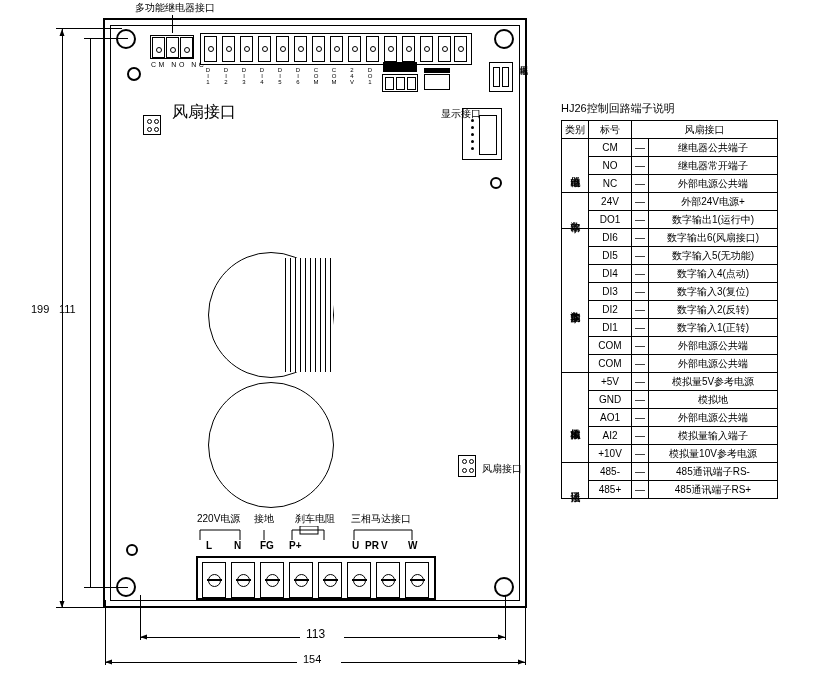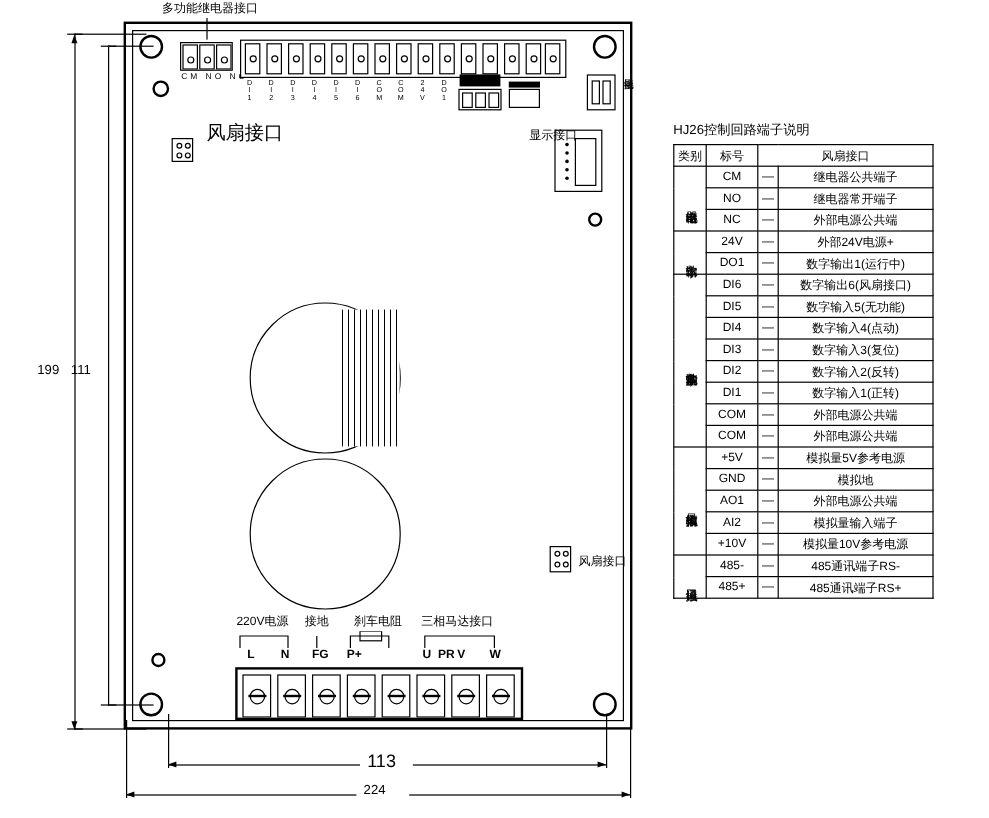--- a/index.html
+++ b/index.html
@@ -205,27 +205,27 @@
 
   <div class="abs dimh" style="left:62px;top:28px;width:60px;"></div>
   <div class="abs dimh" style="left:62px;top:607px;width:60px;"></div>
   <div class="abs dimh" style="left:90px;top:38px;width:38px;"></div>
   <div class="abs dimh" style="left:90px;top:587px;width:38px;"></div>
 
   <div class="abs dimv" style="left:140px;top:595px;height:45px;"></div>
   <div class="abs dimv" style="left:505px;top:595px;height:45px;"></div>
   <div class="abs dimh" style="left:140px;top:637px;width:365px;"></div>
   <div class="abs" style="left:300px;top:630px;width:44px;height:14px;background:#fff;"></div>
-  <div class="abs lbl" style="left:306px;top:629px;font-size:15px;">113</div>
+  <div class="abs lbl" style="left:306px;top:629px;font-size:12px;">113</div>
 
   <div class="abs dimv" style="left:105px;top:600px;height:65px;"></div>
   <div class="abs dimv" style="left:525px;top:600px;height:65px;"></div>
   <div class="abs dimh" style="left:105px;top:662px;width:420px;"></div>
   <div class="abs" style="left:297px;top:655px;width:44px;height:14px;background:#fff;"></div>
-  <div class="abs lbl" style="left:303px;top:654px;font-size:11px;">224</div>
+  <div class="abs lbl" style="left:303px;top:654px;font-size:11px;">154</div>
 
   <svg class="abs" style="left:55px;top:20px;" width="20" height="600">
     <path d="M7,9 l-2.5,7 h5 z" fill="#000"></path>
     <path d="M7,588 l-2.5,-7 h5 z" fill="#000"></path>
   </svg>
   <svg class="abs" style="left:100px;top:630px;" width="430" height="40">
     <path d="M40,7 l7,-2.5 v5 z" fill="#000"></path>
     <path d="M405,7 l-7,-2.5 v5 z" fill="#000"></path>
     <path d="M5,32 l7,-2.5 v5 z" fill="#000"></path>
     <path d="M425,32 l-7,-2.5 v5 z" fill="#000"></path>

